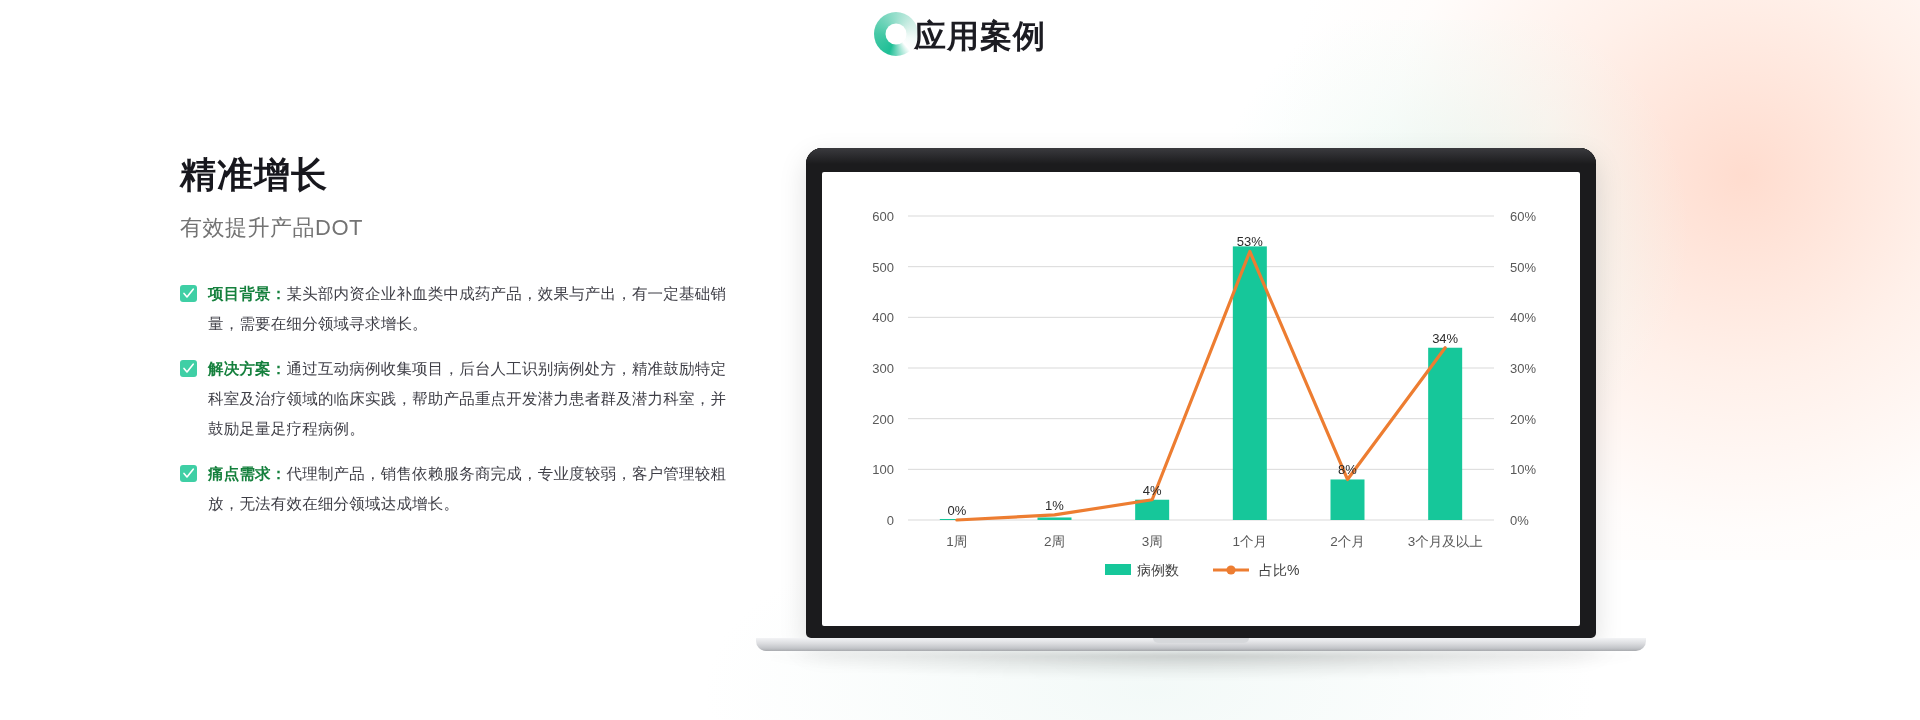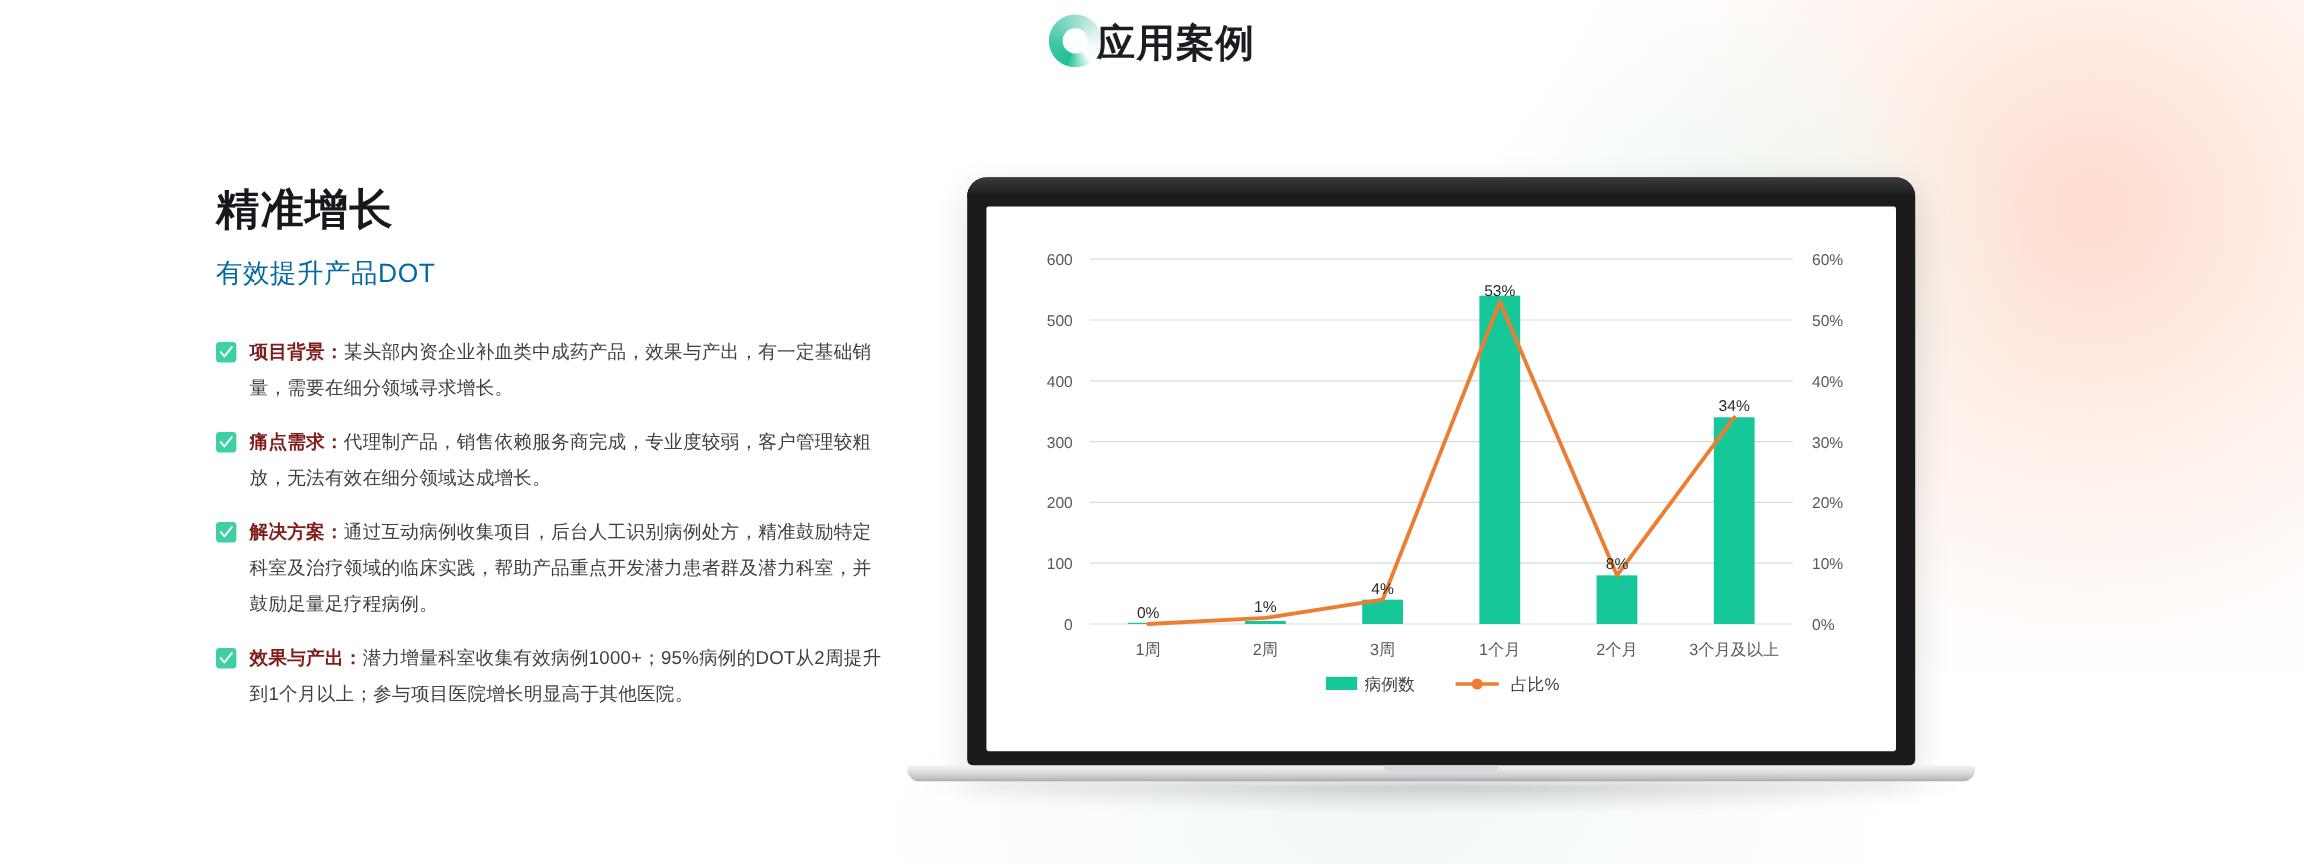--- a/index.html
+++ b/index.html
@@ -42,35 +42,35 @@
     width:21px; height:21px; border-radius:50%; background:#ffffff;
   }
   .header-title{
     font-size:32px; font-weight:700; color:#1c1c22; letter-spacing:1px;
     position:relative; z-index:2;
   }
 
   
   .left-col{ position:absolute; left:180px; top:152px; width:560px; z-index:5; }
   .page-title{ font-size:36px; font-weight:700; color:#17171d; letter-spacing:1px; line-height:1.25; }
-  .page-subtitle{ font-size:22px; color:#0369a1; margin-top:16px; letter-spacing:.5px; }
+  .page-subtitle{ font-size:22px; color:#737373; margin-top:16px; letter-spacing:.5px; }
 
   .bullets{ margin-top:36px; }
   .bullet{ display:flex; align-items:flex-start; margin-bottom:15px; }
   .check-icon{
     flex:0 0 auto; width:17px; height:17px; border-radius:3px;
     background:#3fcfa5; margin-top:6px; margin-right:11px;
     position:relative; display:inline-block;
   }
   .check-icon svg{ position:absolute; left:2px; top:2px; }
   .bullet-text{
     font-size:15.5px; line-height:30px; color:#3e3e46; letter-spacing:.2px;
     font-family:"Liberation Sans","DejaVu Sans",sans-serif;
   }
-  .bullet-label{ font-weight:700; color:#7f1d1d; }
+  .bullet-label{ font-weight:700; color:#15803d; }
 
   
   .laptop{ position:absolute; left:806px; top:148px; width:790px; z-index:4; }
   .laptop-lid{
     width:790px; height:490px; background:#1b1b1d;
     border-radius:16px 16px 5px 5px; padding:24px 16px 12px 16px;
     box-shadow:0 2px 0 #000 inset, 0 10px 28px rgba(0,0,0,.13);
     position:relative;
   }
   .laptop-lid::before{
@@ -123,40 +123,32 @@
       </span>
       <span class="bullet-text"><b class="bullet-label">项目背景：</b><span>某头部内资企业补血类中成药产品，效果与产出，有一定基础销量，需要在细分领域寻求增长。</span></span>
     </div>
 
     <div class="bullet">
       <span class="check-icon">
         <svg width="13" height="13" viewBox="0 0 13 13">
             <path d="M2 6.4 L5 10 L11.2 2.2" fill="none" stroke="#ffffff" stroke-width="1.6" stroke-linecap="round" stroke-linejoin="round"></path>
           </svg>
       </span>
-      <span class="bullet-text"><b class="bullet-label">痛点需求：</b><span>代理制产品，销售依赖服务商完成，专业度较弱，客户管理较粗放，无法有效在细分领域达成增长。</span></span>
+      <span class="bullet-text"><b class="bullet-label">解决方案：</b><span>通过互动病例收集项目，后台人工识别病例处方，精准鼓励特定科室及治疗领域的临床实践，帮助产品重点开发潜力患者群及潜力科室，并鼓励足量足疗程病例。</span></span>
     </div>
 
     <div class="bullet">
       <span class="check-icon">
         <svg width="13" height="13" viewBox="0 0 13 13">
             <path d="M2 6.4 L5 10 L11.2 2.2" fill="none" stroke="#ffffff" stroke-width="1.6" stroke-linecap="round" stroke-linejoin="round"></path>
           </svg>
       </span>
-      <span class="bullet-text"><b class="bullet-label">解决方案：</b><span>通过互动病例收集项目，后台人工识别病例处方，精准鼓励特定科室及治疗领域的临床实践，帮助产品重点开发潜力患者群及潜力科室，并鼓励足量足疗程病例。</span></span>
-    </div>
-
-    <div class="bullet">
-      <span class="check-icon">
-        <svg width="13" height="13" viewBox="0 0 13 13">
-            <path d="M2 6.4 L5 10 L11.2 2.2" fill="none" stroke="#ffffff" stroke-width="1.6" stroke-linecap="round" stroke-linejoin="round"></path>
-          </svg>
-      </span>
-      <span class="bullet-text"><b class="bullet-label">效果与产出：</b><span>潜力增量科室收集有效病例1000+；95%病例的DOT从2周提升到1个月以上；参与项目医院增长明显高于其他医院。</span></span>
-    </div>
+      <span class="bullet-text"><b class="bullet-label">痛点需求：</b><span>代理制产品，销售依赖服务商完成，专业度较弱，客户管理较粗放，无法有效在细分领域达成增长。</span></span>
+    </div>
+
   </div>
 </div>
 
 <div class="laptop">
   <div class="laptop-lid">
     <div class="screen">
       <div class="chart-wrap">
         <svg class="chart-svg" id="chart" viewBox="0 0 758 454" preserveAspectRatio="none">
             <line x1="86" y1="348" x2="672" y2="348" stroke="#d9d9d9" stroke-width="1"></line>
             <text x="72" y="353" font-family="&quot;Liberation Sans&quot;,&quot;DejaVu Sans&quot;,sans-serif" font-size="13" fill="#595959" text-anchor="end">0</text>

